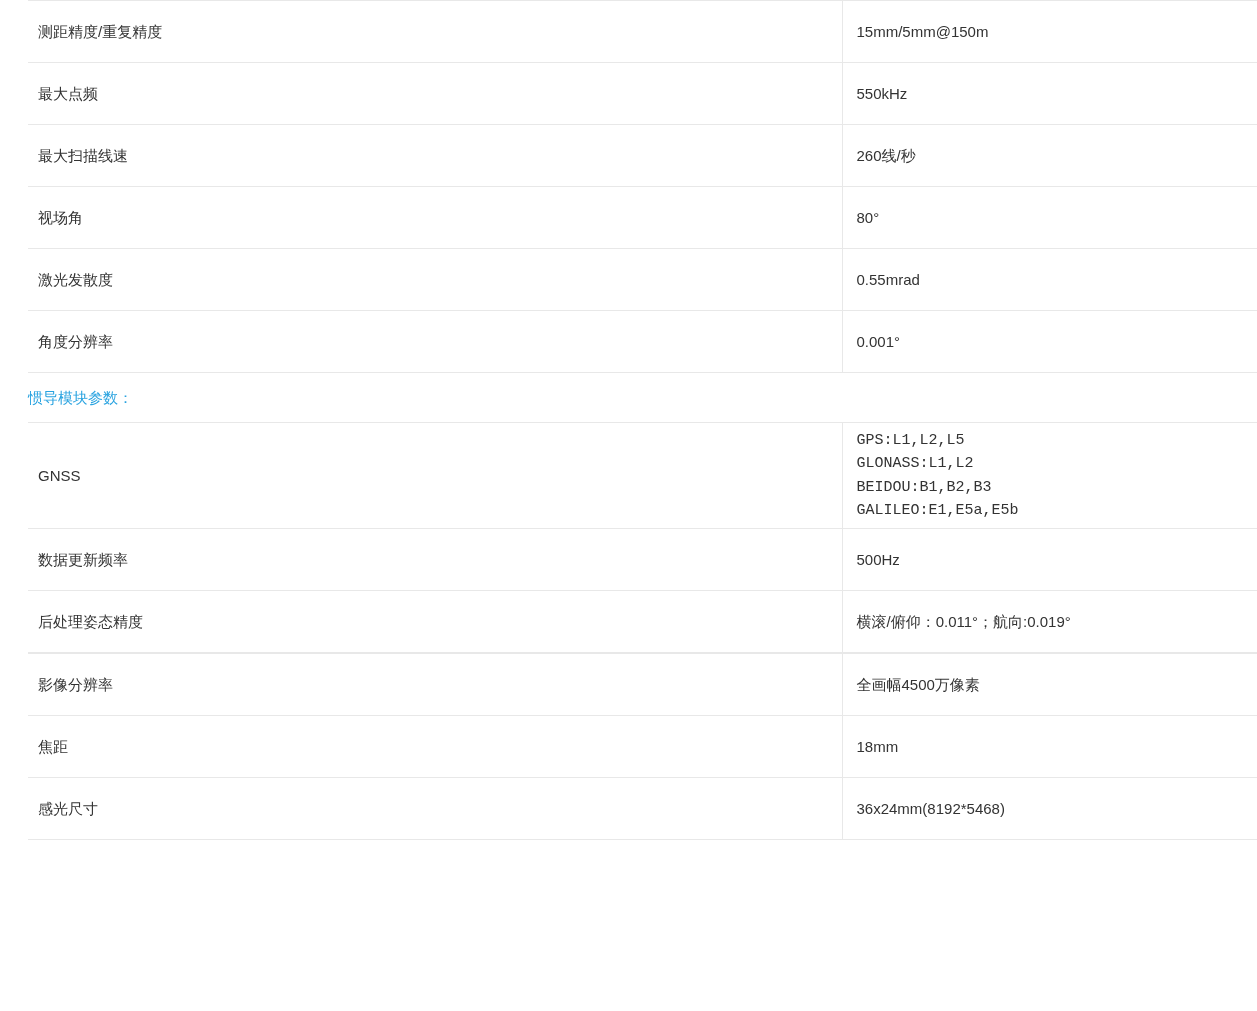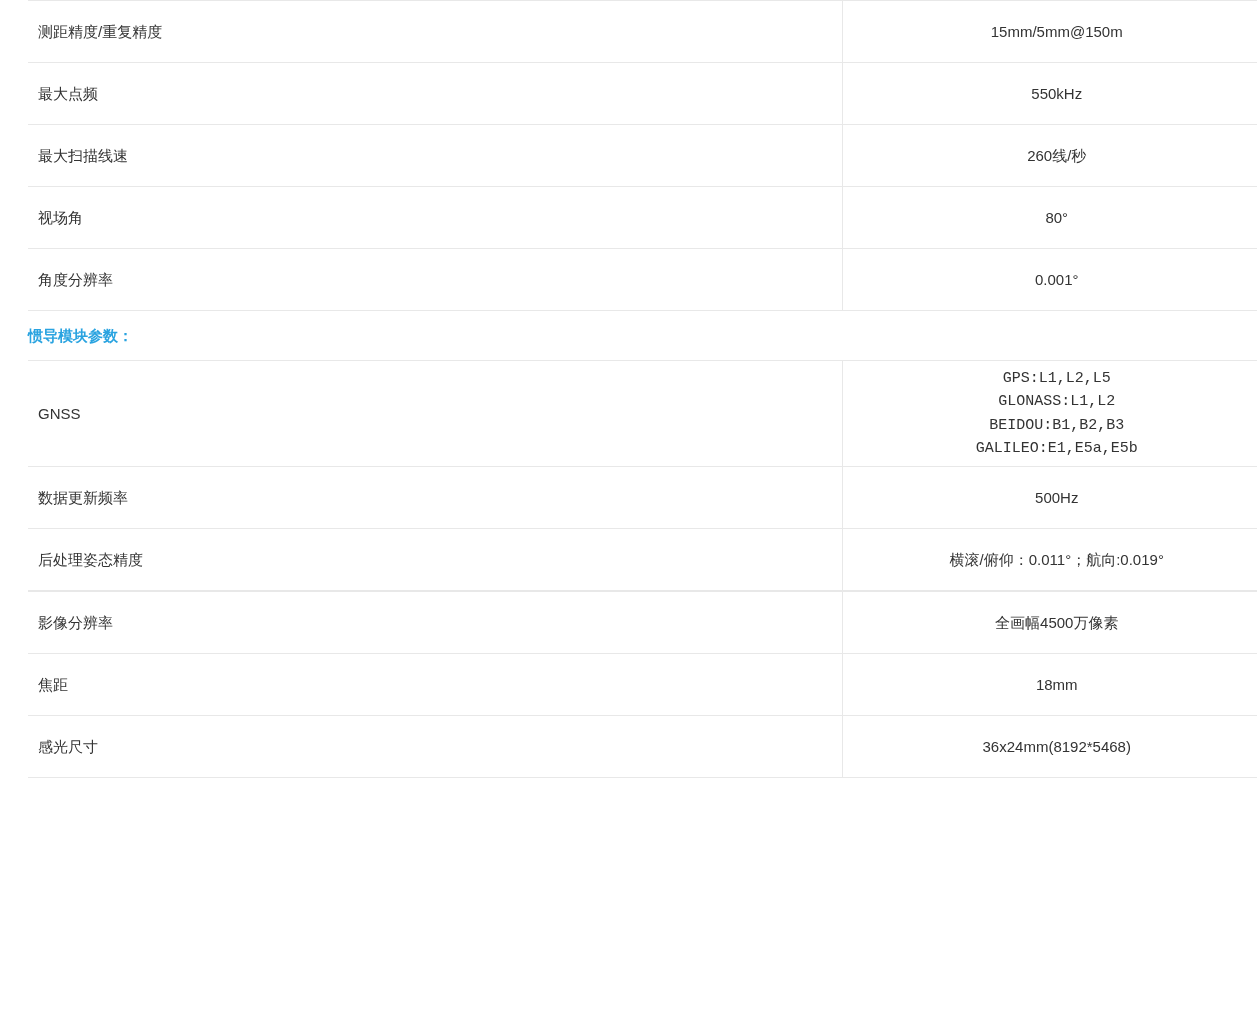--- a/index.html
+++ b/index.html
@@ -35,34 +35,34 @@
     vertical-align: middle;
     font-size: 15px;
     color: #333333;
     line-height: 1.55;
   }
   table.spec tr td.name {
     text-align: left;
     padding: 6px 10px;
   }
   table.spec tr td.value {
-    text-align: center;
+    text-align: left;
     padding: 6px 0 6px 14px;
     border-left: 1px solid #e8e8e8;
   }
   table.spec tr td.value .line {
     display: block;
   }
   .section-title {
     margin: 0;
     padding: 0 0 0 28px;
     height: 49px;
     line-height: 49px;
     font-size: 15px;
-    font-weight: bold;
+    font-weight: normal;
   }
   .section-title.accent {
     color: #29a3e0;
   }
   .section-title.plain {
     color: #333333;
     font-weight: normal;
   }
   .tall td { height: 118px; }
   .gnss-cell .line { padding: 0; font-family: Liberation Mono, monospace; }
@@ -93,20 +93,26 @@
       <tr>
         <td class="name">最大扫描线速</td>
         <td class="value">
           <span class="line">260线/秒</span>
         </td>
       </tr>
       <tr>
         <td class="name">视场角</td>
         <td class="value">
           <span class="line">80°</span>
+        </td>
+      </tr>
+      <tr>
+        <td class="name">激光发散度</td>
+        <td class="value">
+          <span class="line">0.55mrad</span>
         </td>
       </tr>
       <tr>
         <td class="name">角度分辨率</td>
         <td class="value">
           <span class="line">0.001°</span>
         </td>
       </tr>
     </tbody>
   </table>

